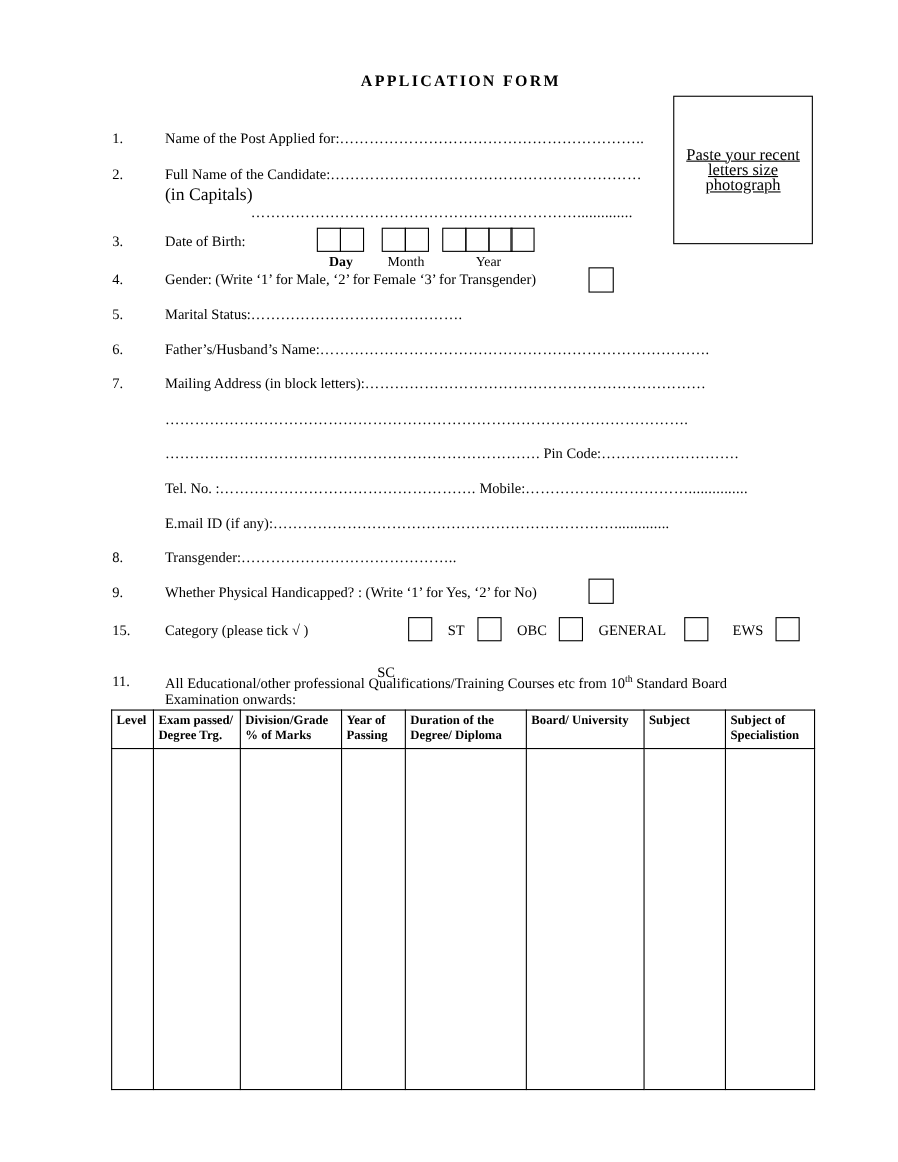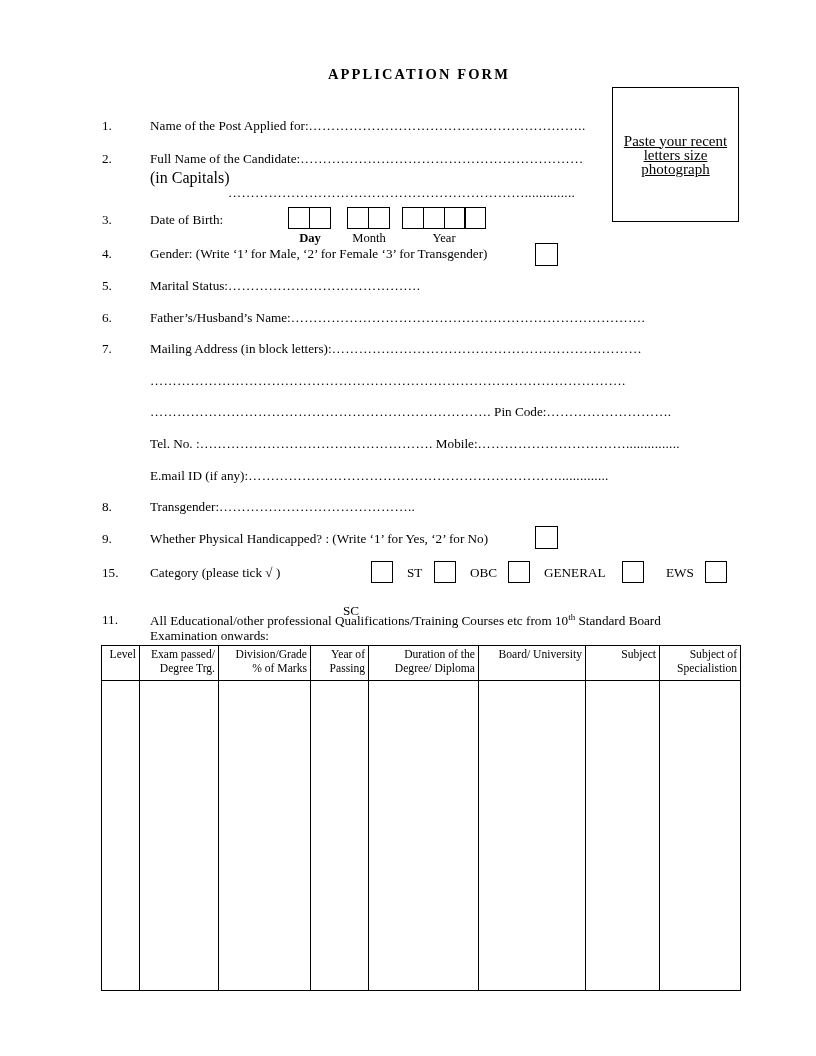--- a/index.html
+++ b/index.html
@@ -135,22 +135,22 @@
     left: 101px;
     top: 645px;
     width: 639px;
     border-collapse: collapse;
     table-layout: fixed;
   }
   .qual-table th, .qual-table td {
     border: 1.1px solid #000;
     padding: 2px 3px 2px 4px;
     font-size: 11.6px;
-    font-weight: normal;
-    text-align: right;
+    font-weight: bold;
+    text-align: left;
     vertical-align: top;
     line-height: 13.5px;
   }
   .qual-table th {
     height: 30px;
   }
   .qual-table td.body-cell {
     height: 305px;
   }
 </style>

